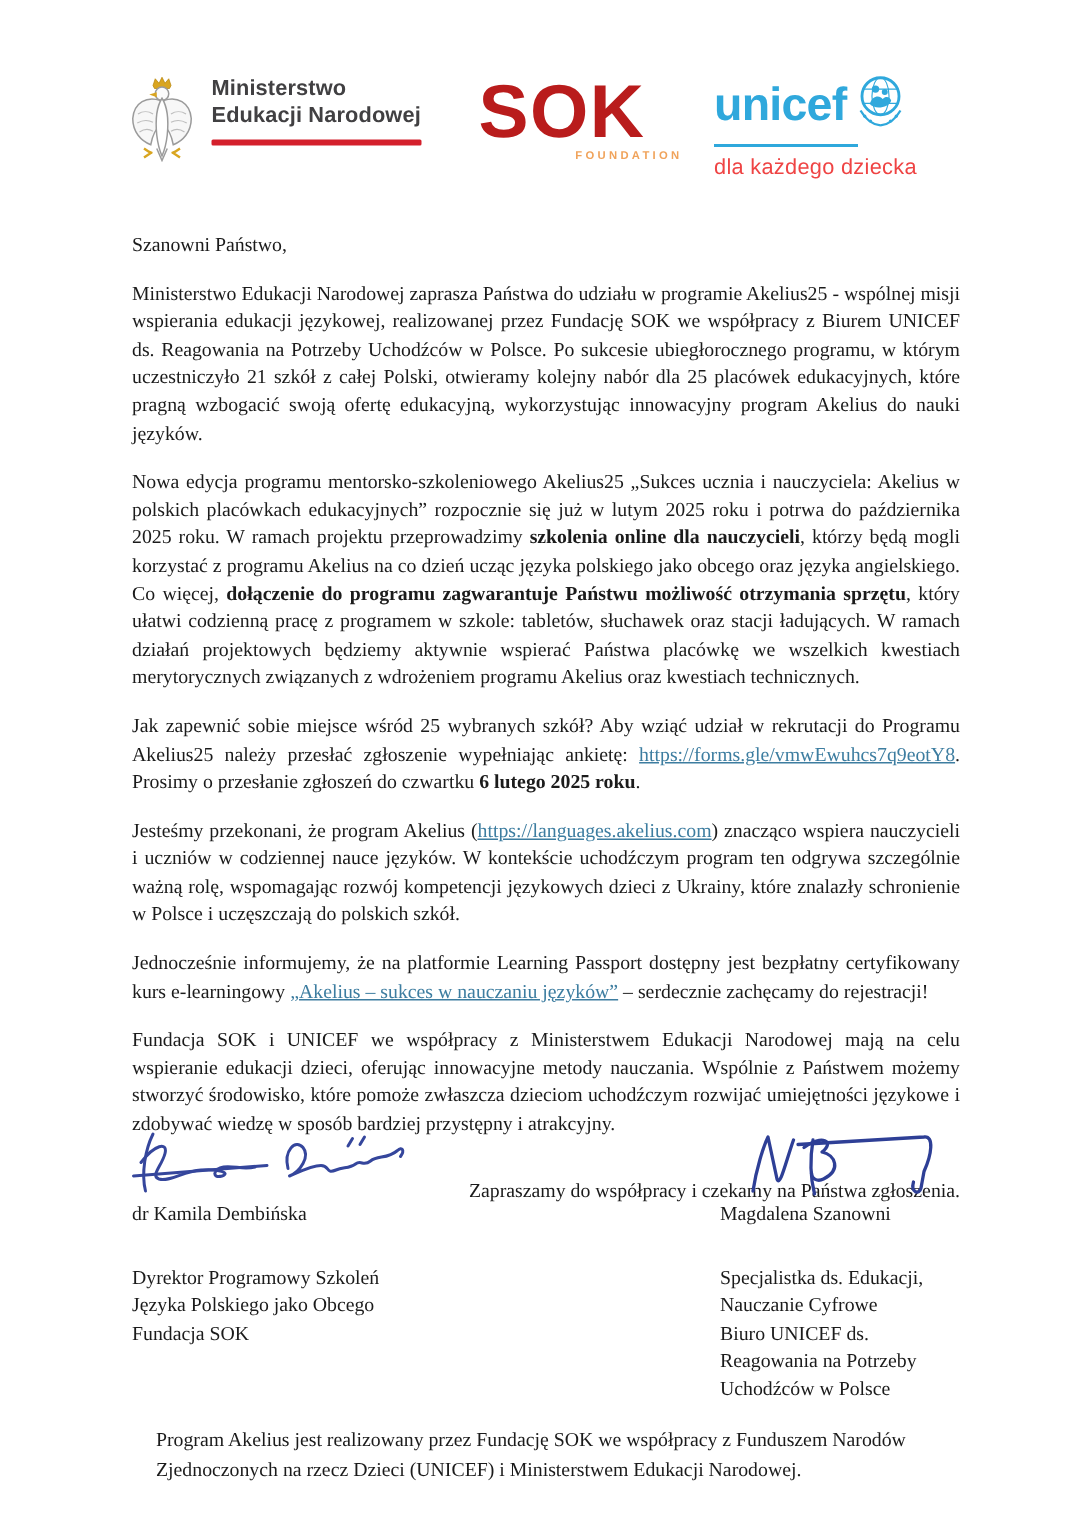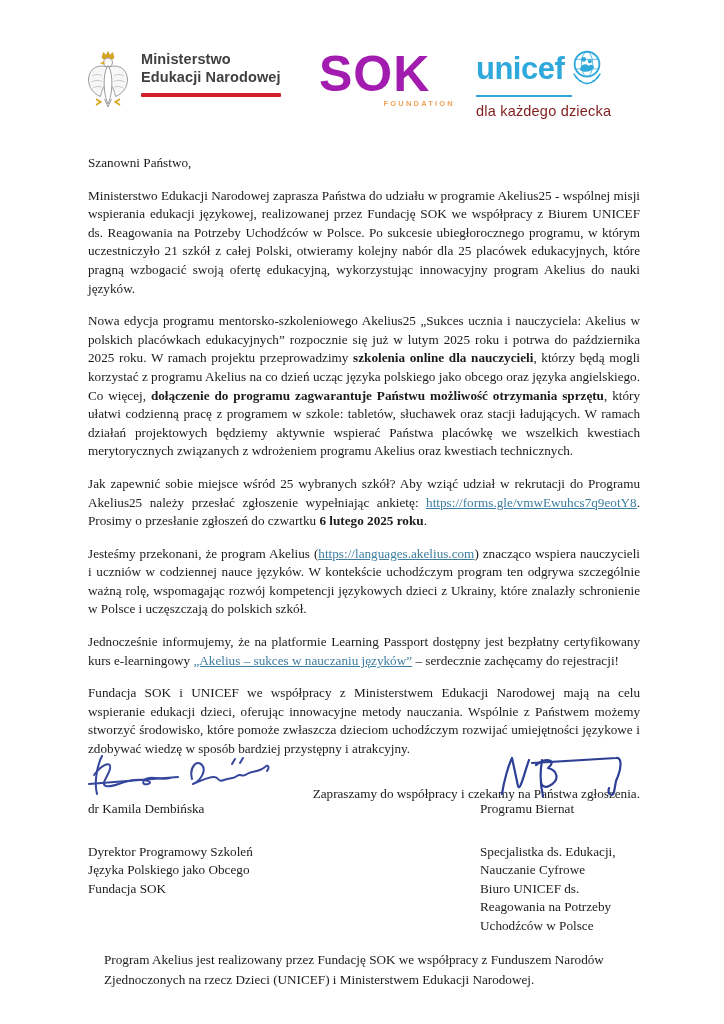--- a/index.html
+++ b/index.html
@@ -14,37 +14,37 @@
   .men-logo { position:absolute; left:86px; top:6px; display:flex; align-items:flex-start; }
   .men-text {
     margin-left:11px; font-family:"Liberation Sans", sans-serif;
     font-size:14.5px; line-height:18px; color:#414042; font-weight:600; letter-spacing:.1px;
   }
   .men-rule { height:4px; background:#d4202c; margin-top:7px; width:100%; border-radius:1px; }
 
   .sok-logo { position:absolute; left:319px; top:8px; width:138px; text-align:left; }
   .sok-word {
     font-family:"Liberation Sans", sans-serif; font-weight:800; font-size:50px;
-    line-height:44px; color:#a21caf; letter-spacing:1px;
+    line-height:44px; color:#b91c1c; letter-spacing:1px;
   }
   .sok-sub {
     font-family:"Liberation Sans", sans-serif; font-size:7.5px; letter-spacing:2.2px;
     color:#f0a35b; text-align:right; margin-top:3px; padding-right:2px; font-weight:700;
   }
 
   .unicef-logo { position:absolute; left:476px; top:4px; width:176px; }
   .unicef-top { display:flex; align-items:center; }
   .unicef-word {
     font-family:"Liberation Sans", sans-serif; font-weight:700; font-size:31px;
     line-height:34px; color:#2fa8dc; letter-spacing:-0.5px;
   }
   .unicef-emblem { margin-left:4px; margin-top:0; }
   .unicef-rule { height:2px; background:#2fa8dc; width:96px; margin-top:5px; }
   .unicef-tagline {
-    font-family:"Liberation Sans", sans-serif; font-size:14.5px; color:#7f1d1d;
+    font-family:"Liberation Sans", sans-serif; font-size:14.5px; color:#ef4444;
     margin-top:6px; letter-spacing:.2px;
   }
 
   
   .letter {
     position:absolute; left:88px; top:140px; width:552px;
     font-size:13.2px; line-height:18.6px; text-align:justify;
   }
   .letter p { margin:14px 0 6px 0; }
   .salutation { text-align:left; }
@@ -174,21 +174,21 @@
   </span>
 
   <div class="sig-col sig-col-left">
     <div class="sig-name">dr Kamila Dembińska</div>
     <div class="sig-title">Dyrektor Programowy Szkoleń</div>
     <div class="sig-title">Języka Polskiego jako Obcego</div>
     <div class="sig-title">Fundacja SOK</div>
   </div>
 
   <div class="sig-col sig-col-right">
-    <div class="sig-name">Programu Biernat</div>
+    <div class="sig-name">Magdalena Szanowni</div>
     <div class="sig-title">Specjalistka ds. Edukacji,</div>
     <div class="sig-title">Nauczanie Cyfrowe</div>
     <div class="sig-title">Biuro UNICEF ds.</div>
     <div class="sig-title">Reagowania na Potrzeby</div>
     <div class="sig-title">Uchodźców w Polsce</div>
   </div>
 
   <div class="footnote">Program Akelius jest realizowany przez Fundację SOK we współpracy z Funduszem Narodów Zjednoczonych na rzecz Dzieci (UNICEF) i Ministerstwem Edukacji Narodowej.</div>
 
 </div>

